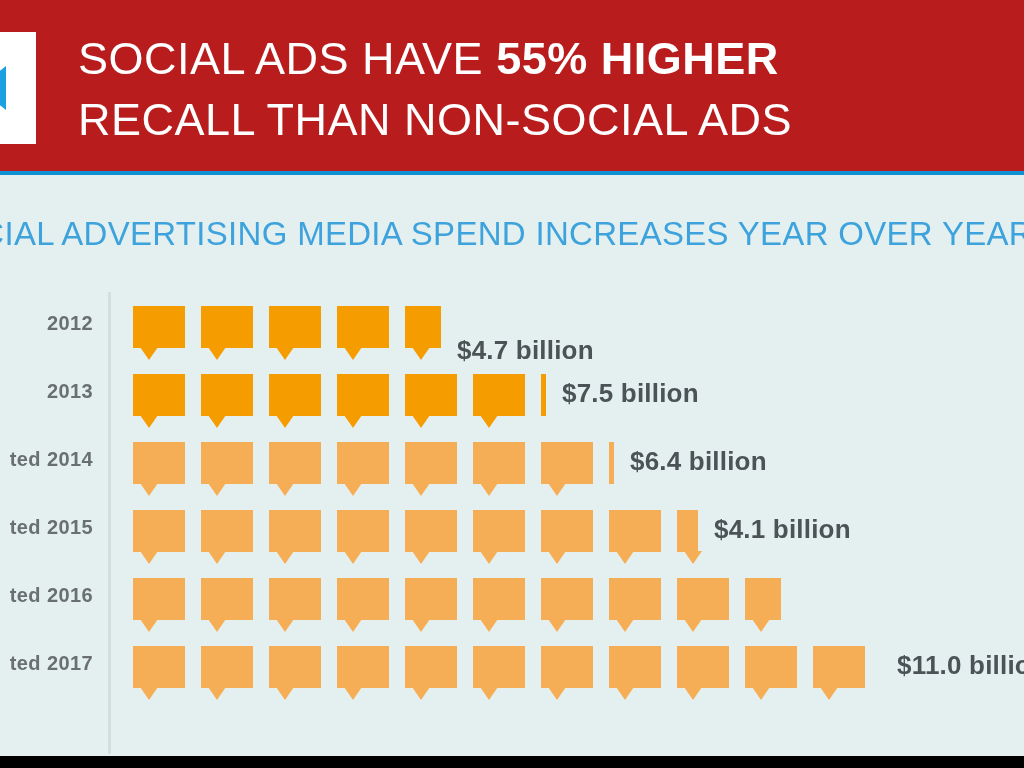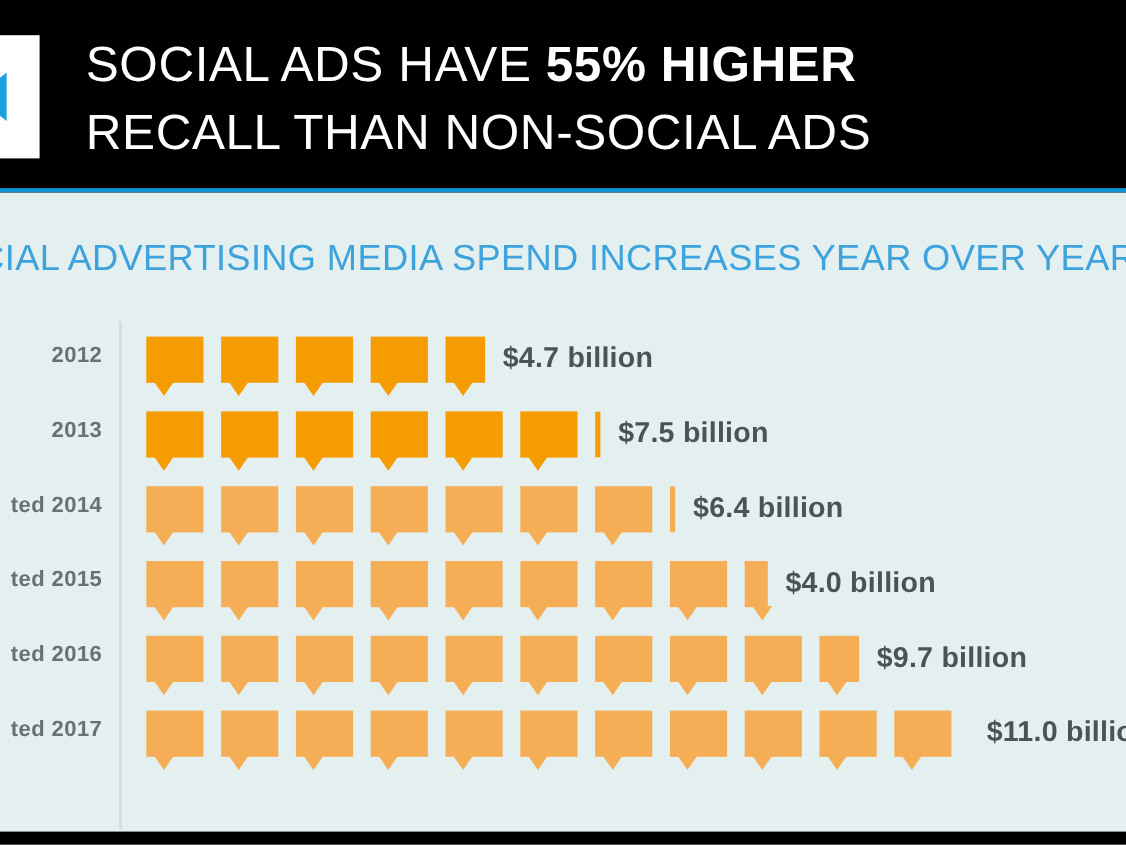--- a/index.html
+++ b/index.html
@@ -23,21 +23,21 @@
     overflow: hidden;
   }
 
   
   .header-band {
     position: absolute;
     left: 0;
     top: 0;
     width: 1024px;
     height: 175px;
-    background: #000000;
+    background: #b91c1c;
     overflow: hidden;
   }
   .header-band::after {
     content: "";
     position: absolute;
     left: 0;
     bottom: 0;
     width: 100%;
     height: 4px;
     background: #0f92d4;
@@ -232,21 +232,21 @@
             </div>
             <div class="bubble" style="color: rgb(245, 156, 0); width: 52px; overflow: visible;">
               <div class="body" style="background: rgb(245, 156, 0); width: 52px;"></div>
               <div class="tail"></div>
             </div>
             <div class="bubble" style="color: rgb(245, 156, 0); width: 36px; overflow: visible;">
               <div class="body" style="background: rgb(245, 156, 0); width: 36px;"></div>
               <div class="tail"></div>
             </div>
           </div>
-          <div class="row-value" style="left: 457px;">$4.7 billion</div>
+          <div class="row-value" style="left: 457px; margin-top: 25px;">$4.7 billion</div>
         </div>
         <div class="row">
           <div class="row-year">2013</div>
           <div class="icons">
             <div class="bubble" style="color: rgb(245, 156, 0); width: 52px; overflow: visible;">
               <div class="body" style="background: rgb(245, 156, 0); width: 52px;"></div>
               <div class="tail"></div>
             </div>
             <div class="bubble" style="color: rgb(245, 156, 0); width: 52px; overflow: visible;">
               <div class="body" style="background: rgb(245, 156, 0); width: 52px;"></div>
@@ -344,21 +344,21 @@
             </div>
             <div class="bubble" style="color: rgb(246, 174, 86); width: 52px; overflow: visible;">
               <div class="body" style="background: rgb(246, 174, 86); width: 52px;"></div>
               <div class="tail"></div>
             </div>
             <div class="bubble" style="color: rgb(246, 174, 86); width: 21px; overflow: visible;">
               <div class="body" style="background: rgb(246, 174, 86); width: 21px;"></div>
               <div class="tail"></div>
             </div>
           </div>
-          <div class="row-value" style="left: 714px;">$4.0 billion</div>
+          <div class="row-value" style="left: 714px;">$4.1 billion</div>
         </div>
         <div class="row">
           <div class="row-year">ted 2016</div>
           <div class="icons">
             <div class="bubble" style="color: rgb(246, 174, 86); width: 52px; overflow: visible;">
               <div class="body" style="background: rgb(246, 174, 86); width: 52px;"></div>
               <div class="tail"></div>
             </div>
             <div class="bubble" style="color: rgb(246, 174, 86); width: 52px; overflow: visible;">
               <div class="body" style="background: rgb(246, 174, 86); width: 52px;"></div>
@@ -390,21 +390,20 @@
             </div>
             <div class="bubble" style="color: rgb(246, 174, 86); width: 52px; overflow: visible;">
               <div class="body" style="background: rgb(246, 174, 86); width: 52px;"></div>
               <div class="tail"></div>
             </div>
             <div class="bubble" style="color: rgb(246, 174, 86); width: 36px; overflow: visible;">
               <div class="body" style="background: rgb(246, 174, 86); width: 36px;"></div>
               <div class="tail"></div>
             </div>
           </div>
-          <div class="row-value" style="left: 797px;">$9.7 billion</div>
         </div>
         <div class="row">
           <div class="row-year">ted 2017</div>
           <div class="icons">
             <div class="bubble" style="color: rgb(246, 174, 86); width: 52px; overflow: visible;">
               <div class="body" style="background: rgb(246, 174, 86); width: 52px;"></div>
               <div class="tail"></div>
             </div>
             <div class="bubble" style="color: rgb(246, 174, 86); width: 52px; overflow: visible;">
               <div class="body" style="background: rgb(246, 174, 86); width: 52px;"></div>

